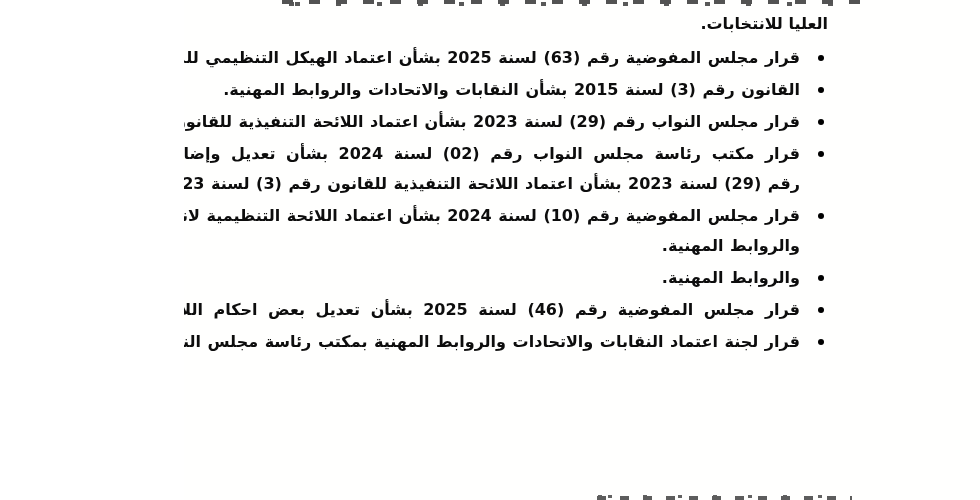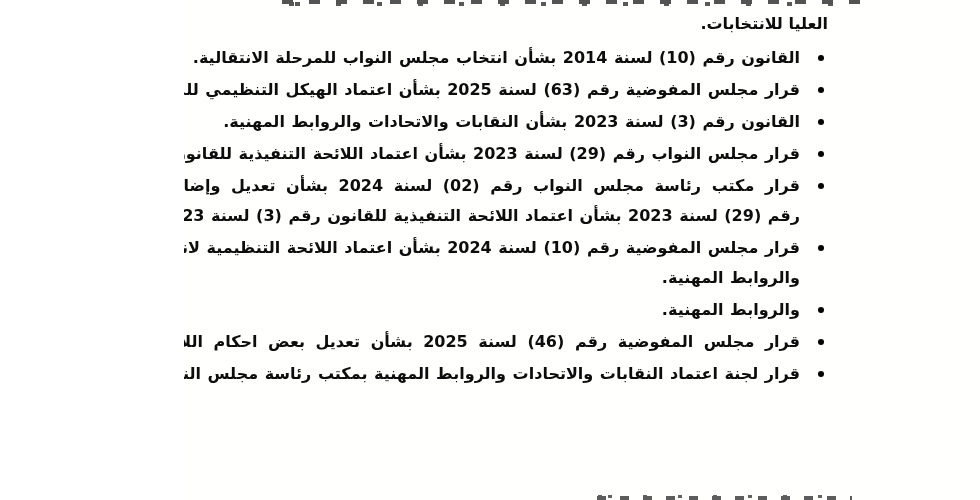--- a/index.html
+++ b/index.html
@@ -108,33 +108,29 @@
   <div class="scan-edge-line"></div>
 
   <div class="top-clipped-line"></div>
 
   <div class="content">
 
     <div class="intro-line">العليا للانتخابات.</div>
 
     <div class="law-list">
 
-      <div class="item">
-        <span class="bullet"></span>
-        <div class="line">القانون رقم (10) لسنة 2014 بشأن انتخاب مجلس النواب للمرحلة الانتقالية.</div>
-      </div>
 
       <div class="item">
         <span class="bullet"></span>
         <div class="line">قرار مجلس المفوضية رقم (63) لسنة 2025 بشأن اعتماد الهيكل التنظيمي للمفوضية، وتعديلاته.</div>
       </div>
 
       <div class="item">
         <span class="bullet"></span>
-        <div class="line">القانون رقم (3) لسنة 2023 بشأن النقابات والاتحادات والروابط المهنية.</div>
+        <div class="line">القانون رقم (3) لسنة 2015 بشأن النقابات والاتحادات والروابط المهنية.</div>
       </div>
 
       <div class="item">
         <span class="bullet"></span>
         <div class="line">قرار مجلس النواب رقم (29) لسنة 2023 بشأن اعتماد اللائحة التنفيذية للقانون رقم (3) لسنة 2023.</div>
       </div>
 
       <div class="item">
         <span class="bullet"></span>
         <div class="line stretch">قرار مكتب رئاسة مجلس النواب رقم (02) لسنة 2024 بشأن تعديل وإضافة بعض الأحكام لقراره</div>

